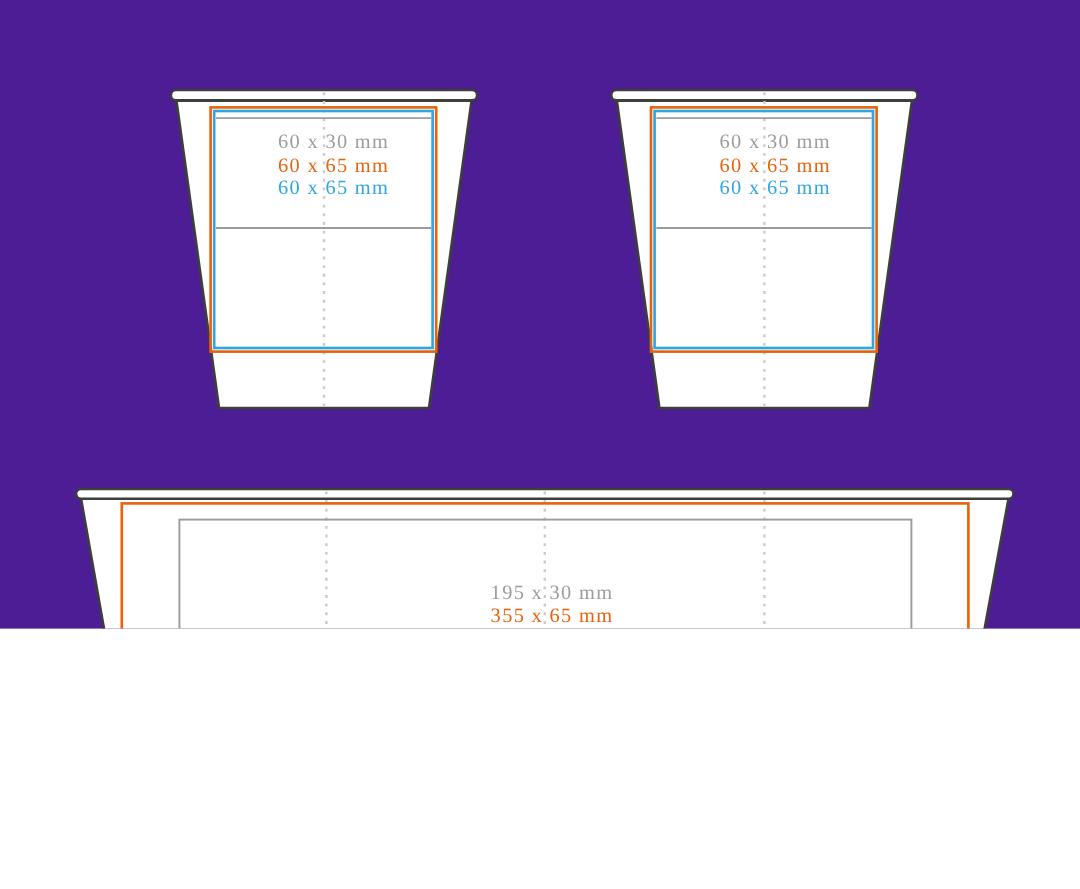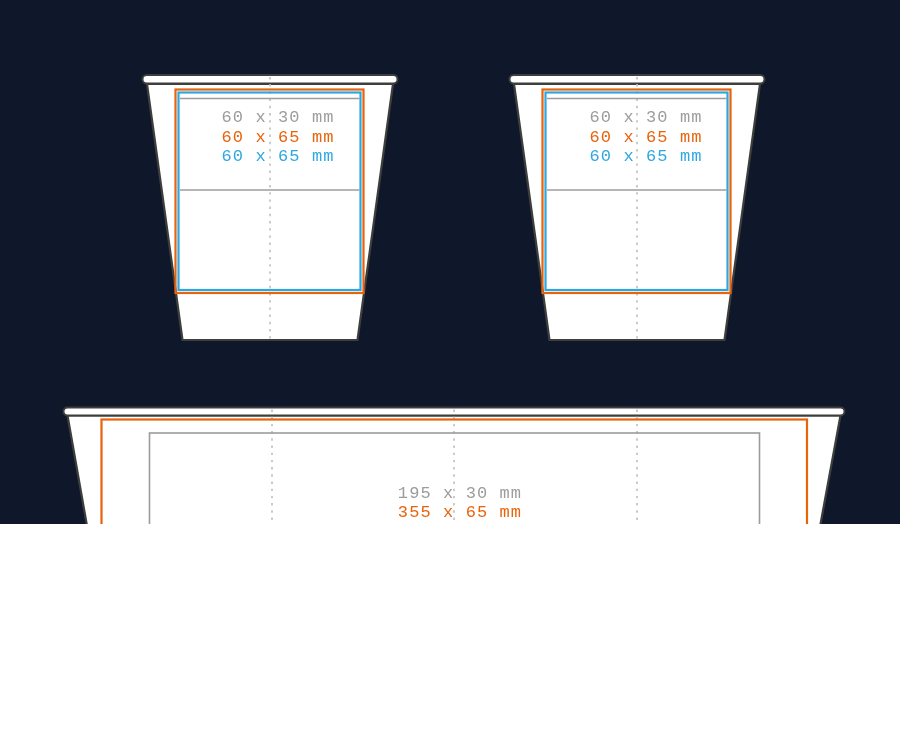--- a/index.html
+++ b/index.html
@@ -1,20 +1,20 @@
 <!DOCTYPE html>
 <html><head>
 <meta charset="utf-8">
 <style>
   html,body{margin:0;padding:0;background:#ffffff;}
   .canvas{
     position:relative;
     width:900px;height:524px;
-    background:#0f172a;
-    font-family:Liberation Mono, monospace;
+    background:#4c1d95;
+    font-family:Liberation Serif, serif;
     overflow:hidden;
   }
   .canvas svg{position:absolute;left:0;top:0;}
   .label{
     position:absolute;
     transform:translateX(-50%);
     text-align:center;
     font-size:17px;
     line-height:19.5px;
     letter-spacing:1.1px;

